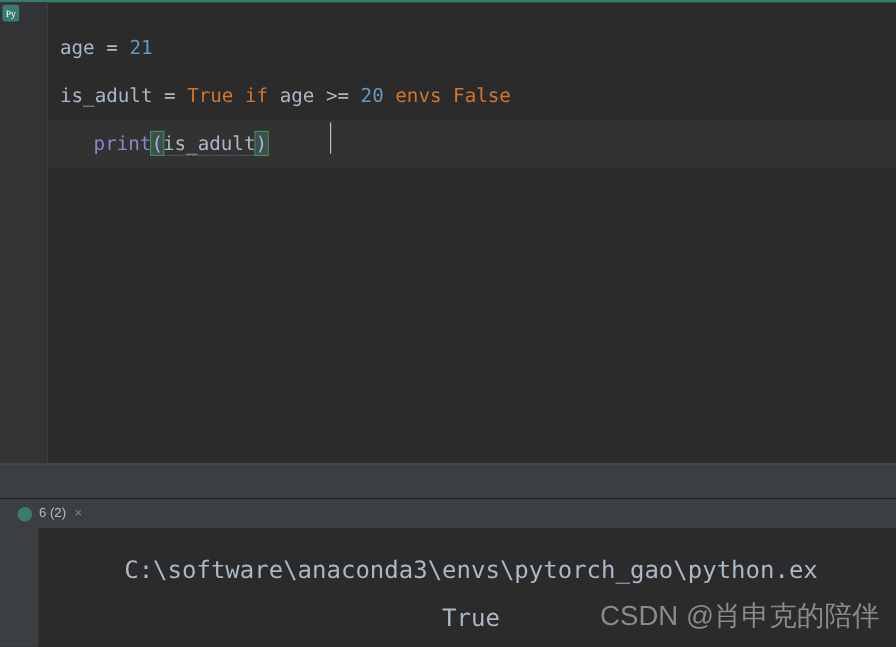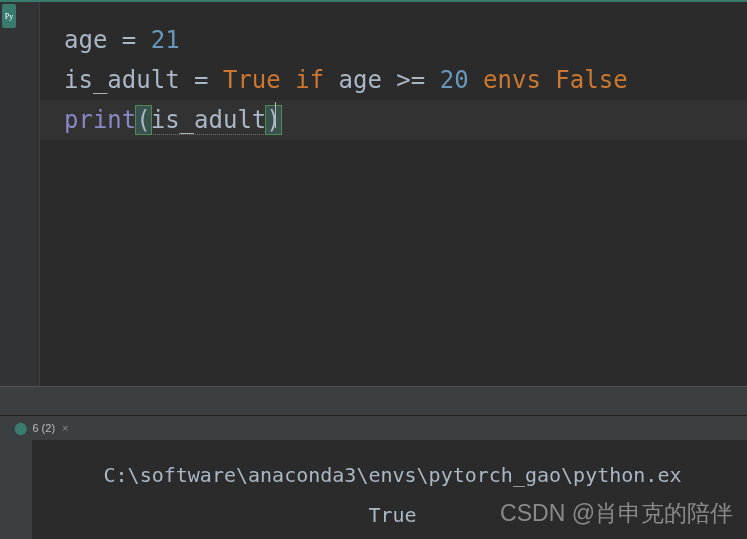--- a/index.html
+++ b/index.html
@@ -30,45 +30,45 @@
       width: 40px;
       height: 100%;
       background: #313335;
       border-right: 1px solid #3c3f41;
     }
     .file-badge {
       position: absolute;
       left: 2px;
       top: 2px;
       width: 14px;
-      height: 24px;
+      height: 14px;
       background: #3a7b6f;
       border-radius: 2px;
       font-size: 8px;
       color: #fff;
       display: flex;
       align-items: center;
       justify-content: center;
       font-family: Liberation Serif, serif;
     }
     .code-content {
-      padding: 18px 0 0 64px;
-      font-size: 24px;
+      padding: 18px 0 0 50px;
+      font-size: 16px;
       line-height: 40px;
     }
     .code-line {
       white-space: pre;
       position: relative;
     }
     .tok-var { color: #a9b7c6; }
     .tok-op { color: #a9b7c6; }
     .tok-num { color: #6897bb; }
     .tok-kw { color: #cc7832; }
     .tok-bool { color: #cc7832; }
-    .tok-func { color: #8888c6; }
+    .tok-func { color: #8888c6; margin-left: 28px; }
     .tok-paren-hl {
       color: #a9b7c6;
       background: #3b514d;
       outline: 1px solid #4e8a54;
     }
     .current-line-bg {
       position: absolute;
       left: 40px;
       right: 0;
       top: 98px;

